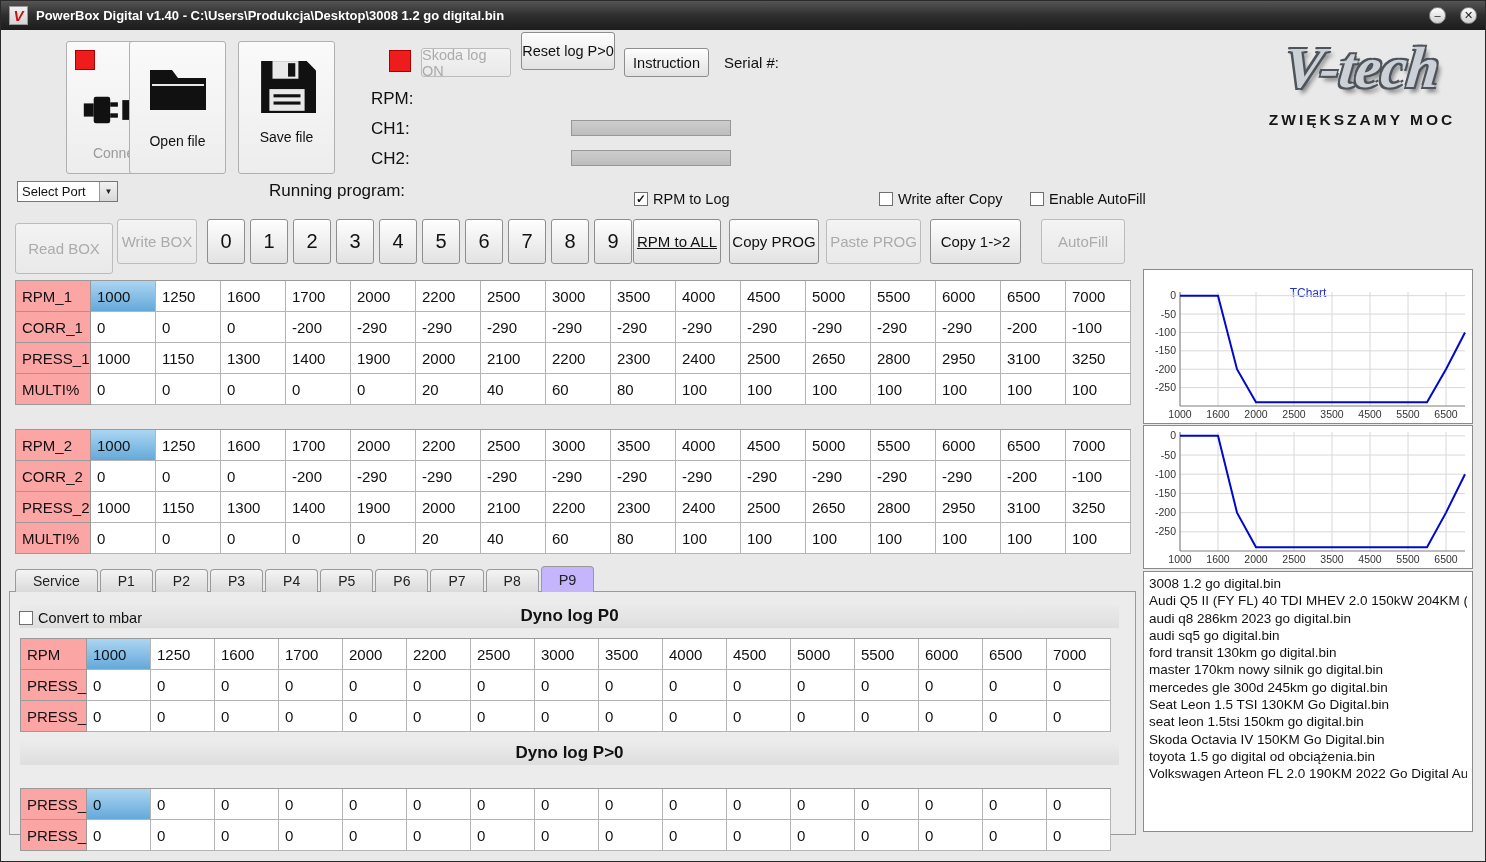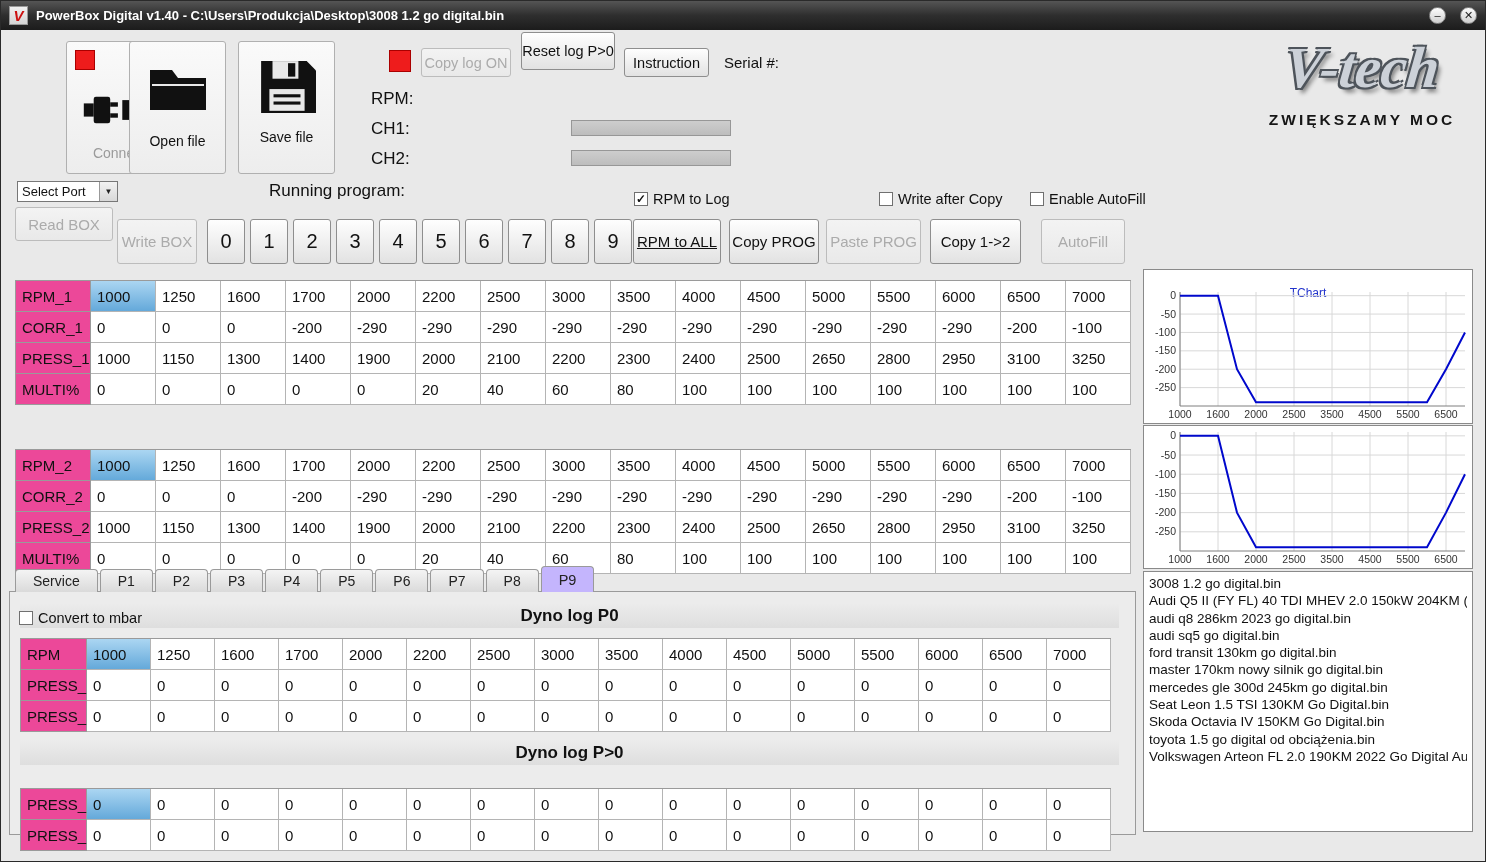--- a/index.html
+++ b/index.html
@@ -74,41 +74,41 @@
   #chk-mbar { left:18px; top:609px; z-index:5; }
 
   
   #brand { position:absolute; left:1252px; top:36px; width:218px; text-align:center; }
   .brand-name { font-family:"Liberation Serif", serif; font-style:italic; font-weight:bold;
     font-size:58px; line-height:62px; color:#ccd1d8; transform:skewX(-6deg);
     text-shadow:-2px -2px 0 #4e545b, 2px -2px 0 #4e545b, -2px 2px 0 #4e545b, 2px 2px 0 #4e545b, 4px 5px 4px rgba(0,0,0,.45); }
   .brand-tag { margin-top:12px; font-size:15.5px; font-weight:bold; letter-spacing:3px; color:#161616; }
 
   
-  #readbox-btn  { left:14px;  top:206px; width:98px; height:34px; font-size:15px; }
+  #readbox-btn  { left:14px;  top:222px; width:98px; height:51px; font-size:15px; }
   #writebox-btn { left:116px; top:218px; width:80px; height:45px; font-size:15px; }
   #digit-row { position:absolute; left:206px; top:218px; display:flex; gap:5px; }
   .digit { position:relative; width:38px; height:45px; font-size:20px; }
   #rpmtoall-btn { left:632px; top:218px; width:88px; height:45px; font-size:15px;text-decoration:underline; }
   #copyprog-btn { left:728px; top:218px; width:90px; height:45px; font-size:15px; }
   #pasteprog-btn{ left:825px; top:218px; width:95px; height:45px; font-size:15px; }
   #copy12-btn   { left:929px; top:218px; width:91px; height:45px; font-size:15px; }
   #autofill-btn { left:1040px;top:218px; width:84px; height:45px; font-size:15px; }
 
   
   .grid { position:absolute; border-top:1px solid #9a9a9a; border-left:1px solid #9a9a9a; background:#fff; }
   .trow { display:flex; }
-  .tlabel { width:75px; height:31px; background:#ec4899; border-right:1px solid #9a9a9a;
+  .tlabel { width:75px; height:31px; background:#fca5a5; border-right:1px solid #9a9a9a;
     border-bottom:1px solid #9a9a9a; font-size:15px; color:#111; display:flex; align-items:center; padding-left:6px; }
   .tcell { width:65px; height:31px; background:#fff; border-right:1px solid #b4b4b4;
     border-bottom:1px solid #b4b4b4; font-size:15px; color:#111; display:flex; align-items:center;
     padding-left:6px; cursor:pointer; }
   .tcell.hl { background:linear-gradient(#abd6f2,#64a9da); }
   #prog1 { left:14px; top:279px; }
-  #prog2 { left:14px; top:448px;text-align:center; }
+  #prog2 { left:14px; top:428px;text-align:center; }
   #dyno-p0 { position:relative; margin:46px 0 0 10px; display:inline-block; }
   #dyno-pgt0 { position:relative; margin:20px 0 0 10px; display:inline-block; }
   .dyno-grid .tlabel { width:66px; }
   .dyno-grid .tcell { width:64px; }
 
   
   #tabs-row { position:absolute; left:14px; top:566px; display:flex; align-items:flex-end; z-index:3; height:25px; }
   .tab { height:23px; padding:0 17px; display:flex; align-items:center; font-size:14px;
     background:linear-gradient(#f4f4f4,#dadada); border:1px solid #9a9a9a; border-bottom:none;
     border-radius:4px 4px 0 0; margin-right:2px; color:#222; cursor:pointer; }
@@ -178,21 +178,21 @@
       <rect x="14" y="3" width="25" height="17" fill="#e9e9e9"></rect>
       <rect x="29" y="5" width="7" height="13" fill="#111"></rect>
       <rect x="11" y="30" width="34" height="21" fill="#e9e9e9"></rect>
       <rect x="15" y="35" width="26" height="3" fill="#111"></rect>
       <rect x="15" y="42" width="26" height="3" fill="#111"></rect>
     </svg>
     <div class="blabel">Save file</div>
   </div>
 
   <div class="indicator" id="dyno-indicator"></div>
-  <div class="btn disabled" id="dynolog-btn">Copy log ON</div>
+  <div class="btn disabled" id="dynolog-btn">Skoda log ON</div>
   <div class="btn" id="resetlog-btn">Reset log P&gt;0</div>
   <div class="btn" id="instruction-btn">Instruction</div>
   <div id="serial-label">Serial #:</div>
 
   <div class="meter-label" id="rpm-label">RPM:</div>
   <div class="meter-label" id="ch1-label">CH1:</div>
   <div class="meter-label" id="ch2-label">CH2:</div>
   <div class="meter-bar" id="ch1-bar"></div>
   <div class="meter-bar" id="ch2-bar"></div>
   <div id="running-label">Running program:</div>
@@ -591,19 +591,20 @@
   <div id="files">
     <div id="files-list">
         <div class="file-item">3008 1.2 go digital.bin</div>
         <div class="file-item">Audi Q5 II (FY FL) 40 TDI MHEV 2.0 150kW 204KM (</div>
         <div class="file-item">audi q8 286km 2023 go digital.bin</div>
         <div class="file-item">audi sq5 go digital.bin</div>
         <div class="file-item">ford transit 130km go digital.bin</div>
         <div class="file-item">master 170km nowy silnik go digital.bin</div>
         <div class="file-item">mercedes gle 300d 245km go digital.bin</div>
         <div class="file-item">Seat Leon 1.5 TSI 130KM Go Digital.bin</div>
+        <div class="file-item">seat leon 1.5tsi 150km go digital.bin</div>
         <div class="file-item">Skoda Octavia IV 150KM Go Digital.bin</div>
         <div class="file-item">toyota 1.5 go digital od obciążenia.bin</div>
         <div class="file-item">Volkswagen Arteon FL 2.0 190KM 2022 Go Digital Au</div>
       </div>
   </div>
 
 </div>
 
 </body></html>

